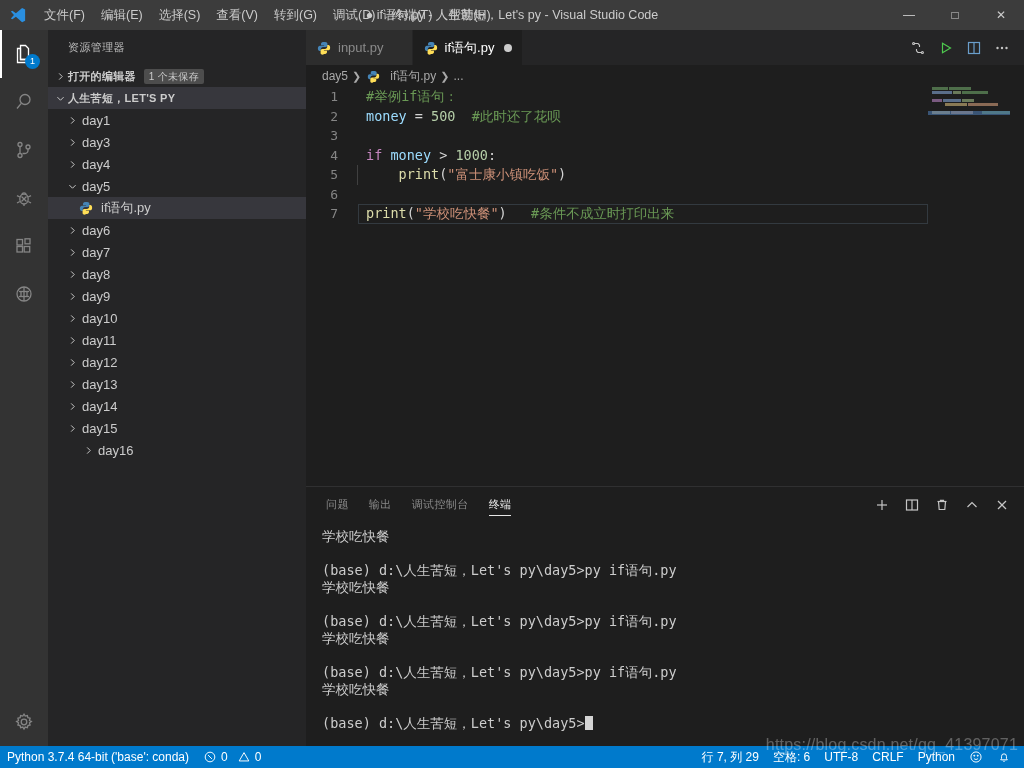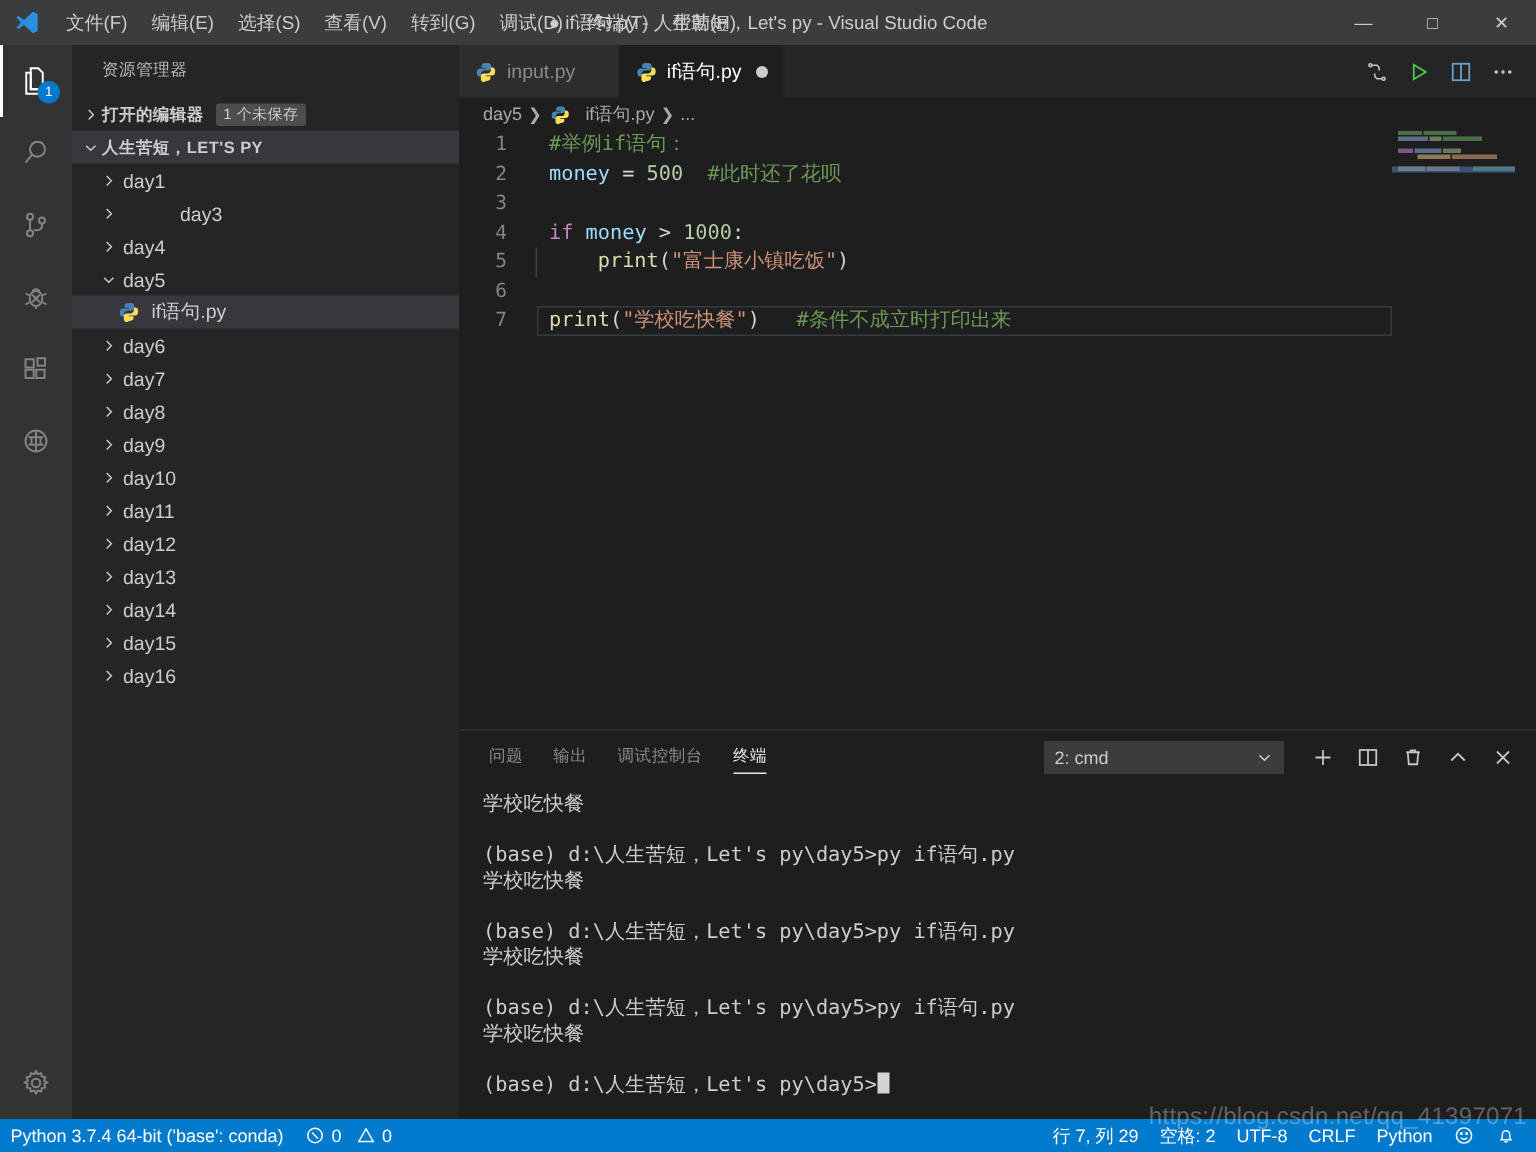--- a/index.html
+++ b/index.html
@@ -335,21 +335,21 @@
 
         <div id="tree">
             <div class="tree-row" style="padding-left: 16px;">
               <span class="twisty">
                 <svg width="11" height="11" viewBox="0 0 16 16" fill="none" stroke="currentColor" stroke-width="1.4">
                   <path d="M6 3.5 L10.5 8 L6 12.5"></path>
                 </svg>
               </span>
               <span class="label">day1</span>
             </div>
-            <div class="tree-row" style="padding-left: 16px; gap: 38px;">
+            <div class="tree-row" style="padding-left: 16px;">
               <span class="twisty">
                 <svg width="11" height="11" viewBox="0 0 16 16" fill="none" stroke="currentColor" stroke-width="1.4">
                   <path d="M6 3.5 L10.5 8 L6 12.5"></path>
                 </svg>
               </span>
               <span class="label">day3</span>
             </div>
             <div class="tree-row" style="padding-left: 16px;">
               <span class="twisty">
                 <svg width="11" height="11" viewBox="0 0 16 16" fill="none" stroke="currentColor" stroke-width="1.4">
@@ -448,21 +448,21 @@
               <span class="label">day14</span>
             </div>
             <div class="tree-row" style="padding-left: 16px;">
               <span class="twisty">
                 <svg width="11" height="11" viewBox="0 0 16 16" fill="none" stroke="currentColor" stroke-width="1.4">
                   <path d="M6 3.5 L10.5 8 L6 12.5"></path>
                 </svg>
               </span>
               <span class="label">day15</span>
             </div>
-            <div class="tree-row" style="padding-left: 16px;">
+            <div class="tree-row" style="padding-left: 32px;">
               <span class="twisty">
                 <svg width="11" height="11" viewBox="0 0 16 16" fill="none" stroke="currentColor" stroke-width="1.4">
                   <path d="M6 3.5 L10.5 8 L6 12.5"></path>
                 </svg>
               </span>
               <span class="label">day16</span>
             </div>
           </div>
       </div>
     </div>
@@ -586,28 +586,20 @@
 
       <div class="panel">
         <div class="panel-header">
           <div class="panel-tabs" id="panel-tabs">
               <div class="panel-tab">问题</div>
               <div class="panel-tab">输出</div>
               <div class="panel-tab">调试控制台</div>
               <div class="panel-tab active">终端</div>
             </div>
           <div class="panel-actions">
-            <div class="term-select">
-              <span>2: cmd</span>
-              <span class="chev">
-                <svg width="12" height="12" viewBox="0 0 16 16" fill="none" stroke="currentColor" stroke-width="1.3">
-                    <path d="M3.5 6 L8 10.5 L12.5 6"></path>
-                  </svg>
-              </span>
-            </div>
             <div class="pa-btn">
               <svg width="16" height="16" viewBox="0 0 16 16" fill="none" stroke="currentColor" stroke-width="1.2">
                   <line x1="8" y1="3" x2="8" y2="13"></line>
                   <line x1="3" y1="8" x2="13" y2="8"></line>
                 </svg>
             </div>
             <div class="pa-btn">
               <svg width="16" height="16" viewBox="0 0 16 16" fill="none" stroke="currentColor" stroke-width="1.2">
                   <rect x="2.5" y="3" width="11" height="10"></rect>
                   <line x1="8" y1="3" x2="8" y2="13"></line>
@@ -654,21 +646,21 @@
         <span style="margin-left:5px">
           <svg width="14" height="14" viewBox="0 0 16 16" fill="none" stroke="#ffffff" stroke-width="1.1">
             <path d="M8 3 L13.5 12.5 H2.5 Z"></path>
           </svg>
         </span>
         <span>0</span>
       </div>
     </div>
     <div class="sb-right">
       <div class="sb-item">行 7, 列 29</div>
-      <div class="sb-item">空格: 2</div>
+      <div class="sb-item">空格: 6</div>
       <div class="sb-item">UTF-8</div>
       <div class="sb-item">CRLF</div>
       <div class="sb-item">Python</div>
       <div class="sb-item">
         <span>
           <svg width="14" height="14" viewBox="0 0 16 16" fill="none" stroke="#ffffff" stroke-width="1.1">
             <circle cx="8" cy="8" r="5.8"></circle>
               <circle cx="6" cy="6.5" r=".6" fill="#fff"></circle>
               <circle cx="10" cy="6.5" r=".6" fill="#fff"></circle>
             <path d="M5.6 9.6 a3 3 0 0 0 4.8 0"></path>

